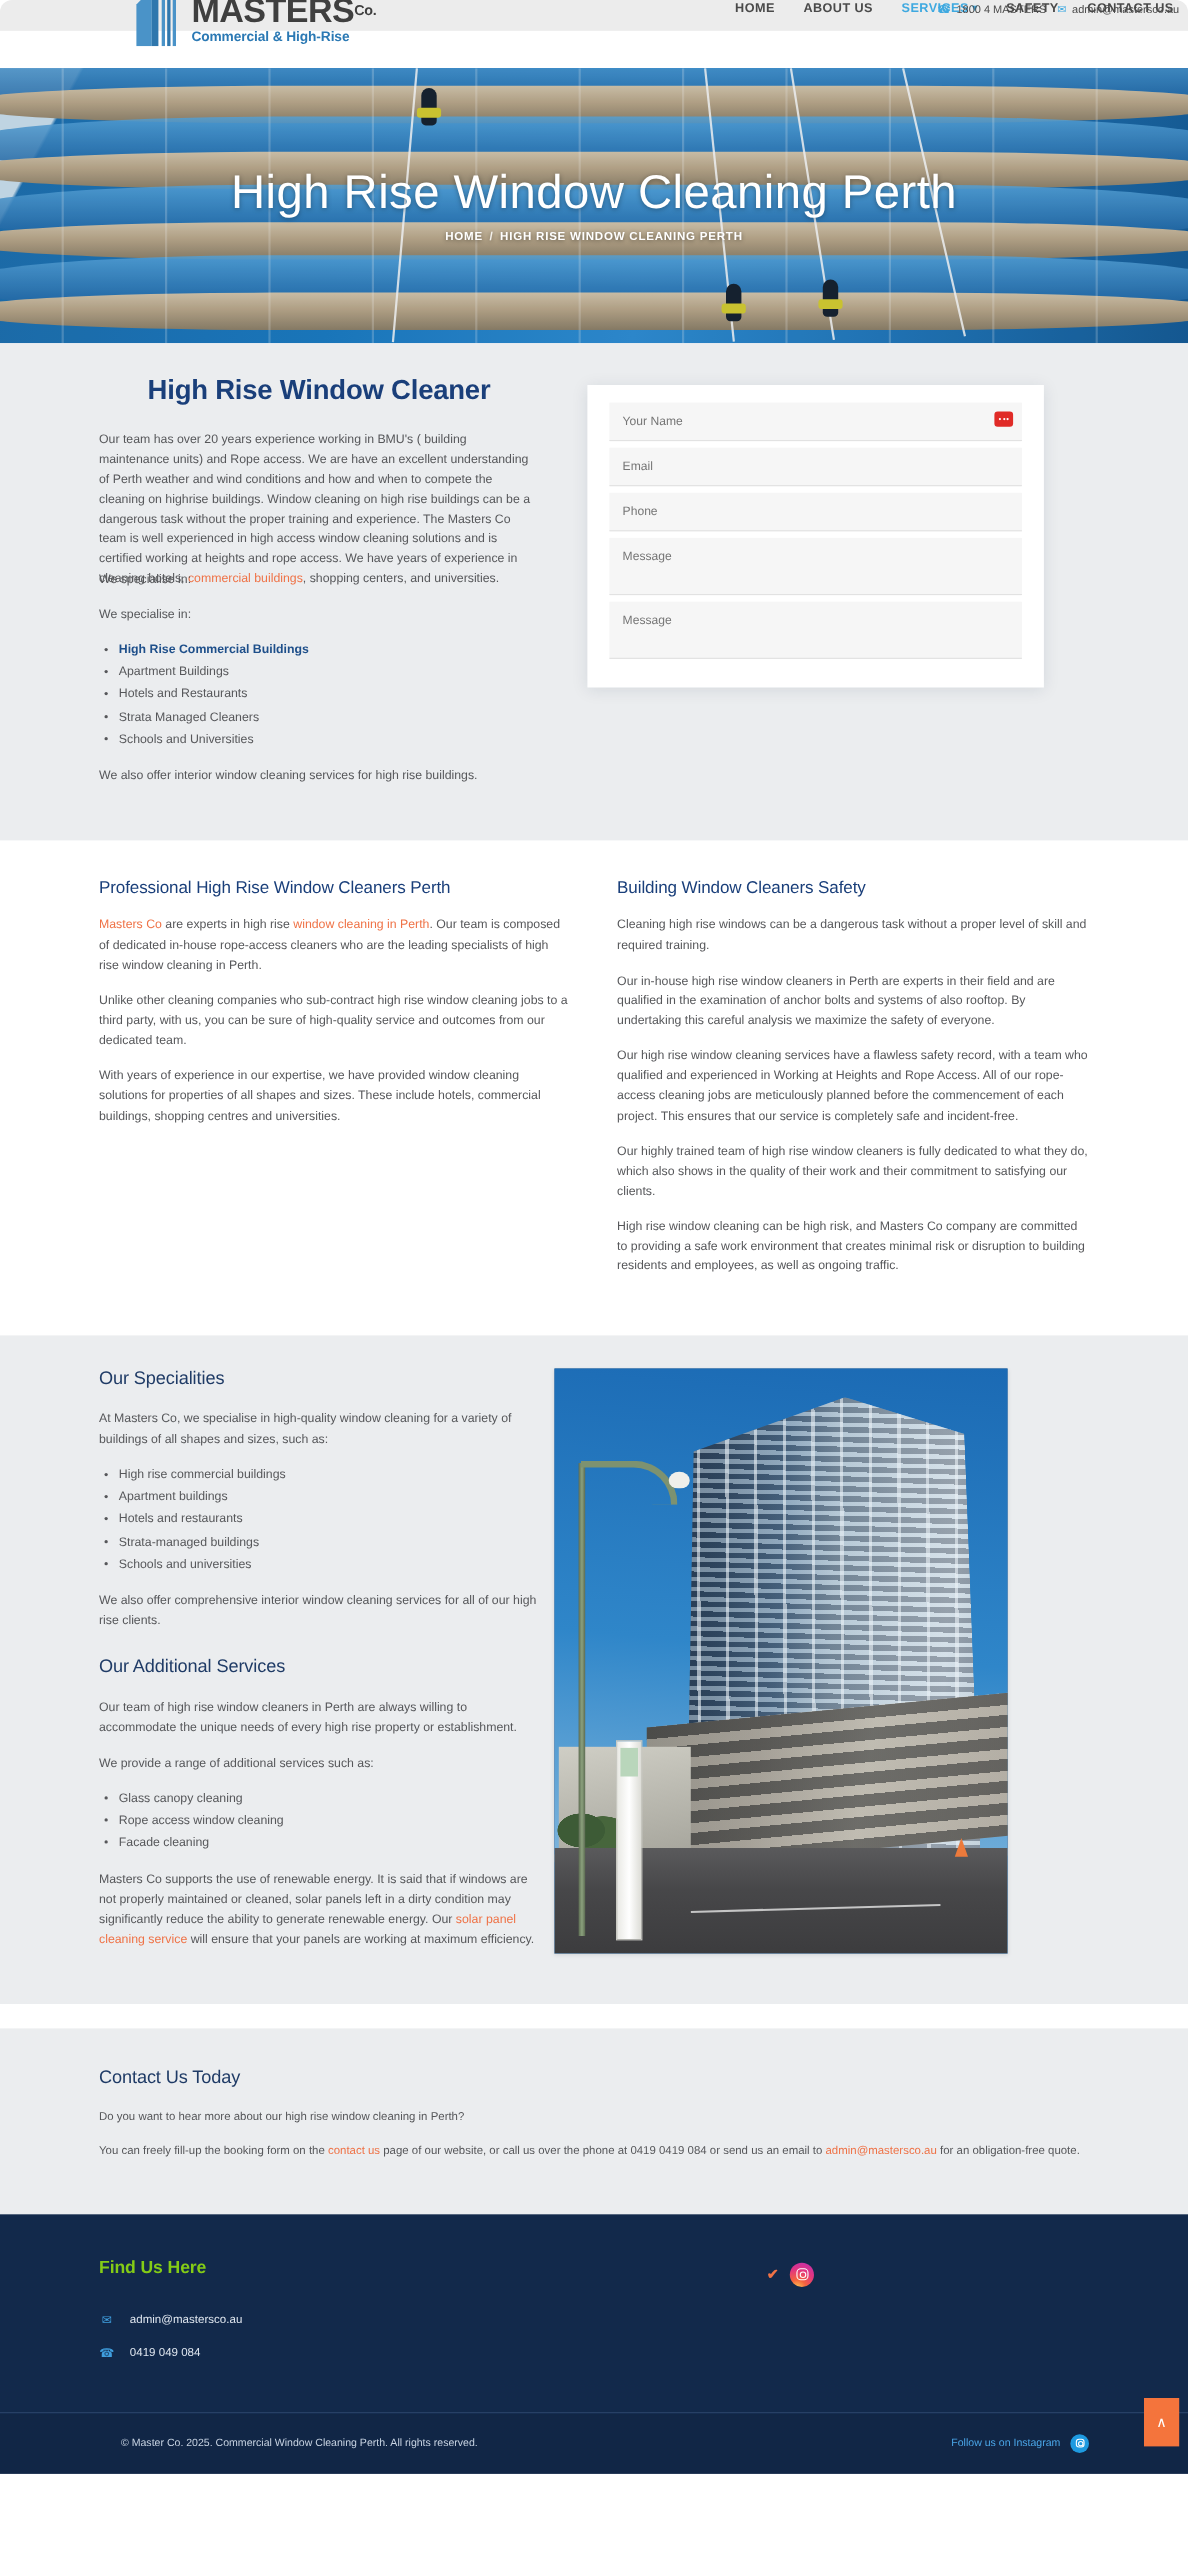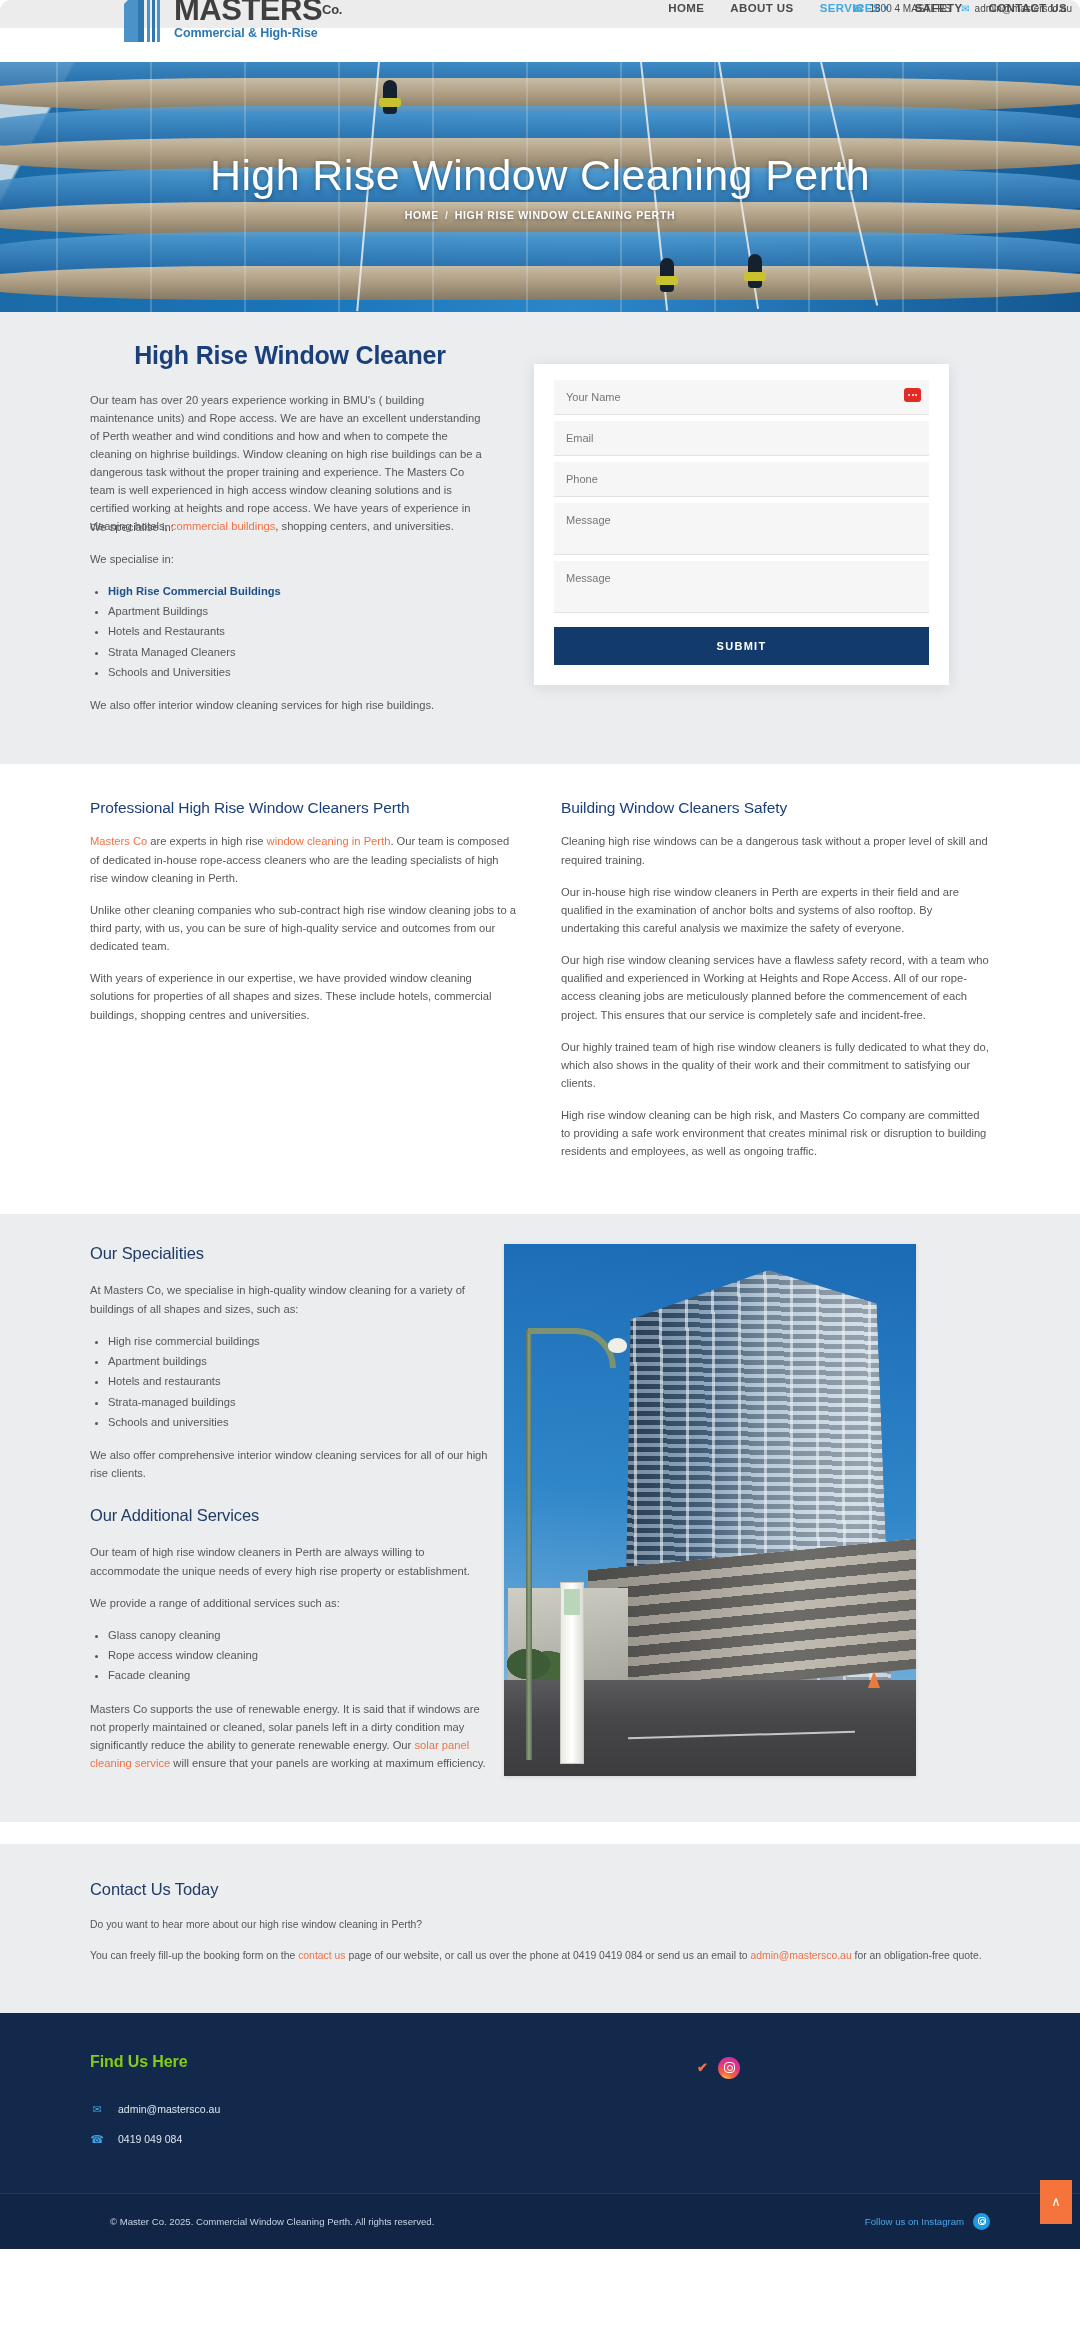--- a/index.html
+++ b/index.html
@@ -250,21 +250,21 @@
     line-height: 1.62;
     color: #56575a;
   }
   .spec-label { margin-bottom: 14px; }
 
   .form-card {
     width: 415px;
     background: #ffffff;
     box-shadow: 0 2px 14px rgba(20,40,70,.10);
     padding: 16px 20px 20px 20px;
-    margin-top: 24px;
+    margin-top: 10px;
   }
   .field {
     width: 100%;
     background: #f6f6f6;
     border: none;
     border-bottom: 1px solid #e2e2e2;
     font-family: "Liberation Sans", sans-serif;
     font-size: 11px;
     color: #8d8d8d;
     padding: 11px 12px;
@@ -653,21 +653,20 @@
           <span class="badge-red">
               <i></i>
               <i></i>
               <i></i>
             </span>
         </div>
         <input class="field" placeholder="Email" style="">
         <input class="field" placeholder="Phone" style="">
         <textarea class="field tall" placeholder="Message" style=""></textarea>
         <textarea class="field tall" placeholder="Message" style=""></textarea>
-        <button class="submit-btn">SUBMIT</button>
       </div>
     </div>
   </div>
 </div>
 
 <div class="sect bg-white twocol">
   <div class="container">
     <div class="twocol-grid">
       <div class="col">
         <h2 class="h2-blue">Professional High Rise Window Cleaners Perth</h2>

